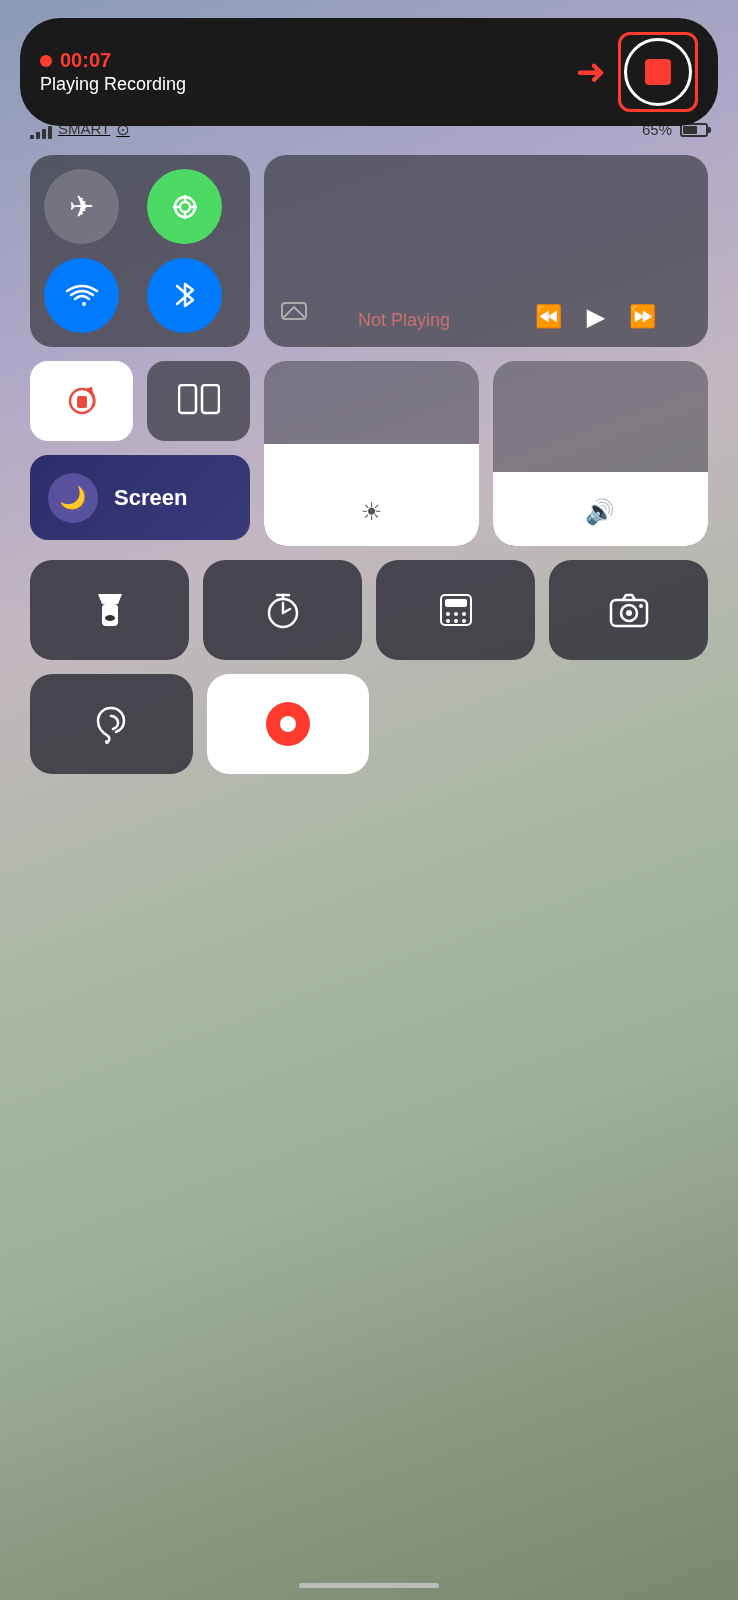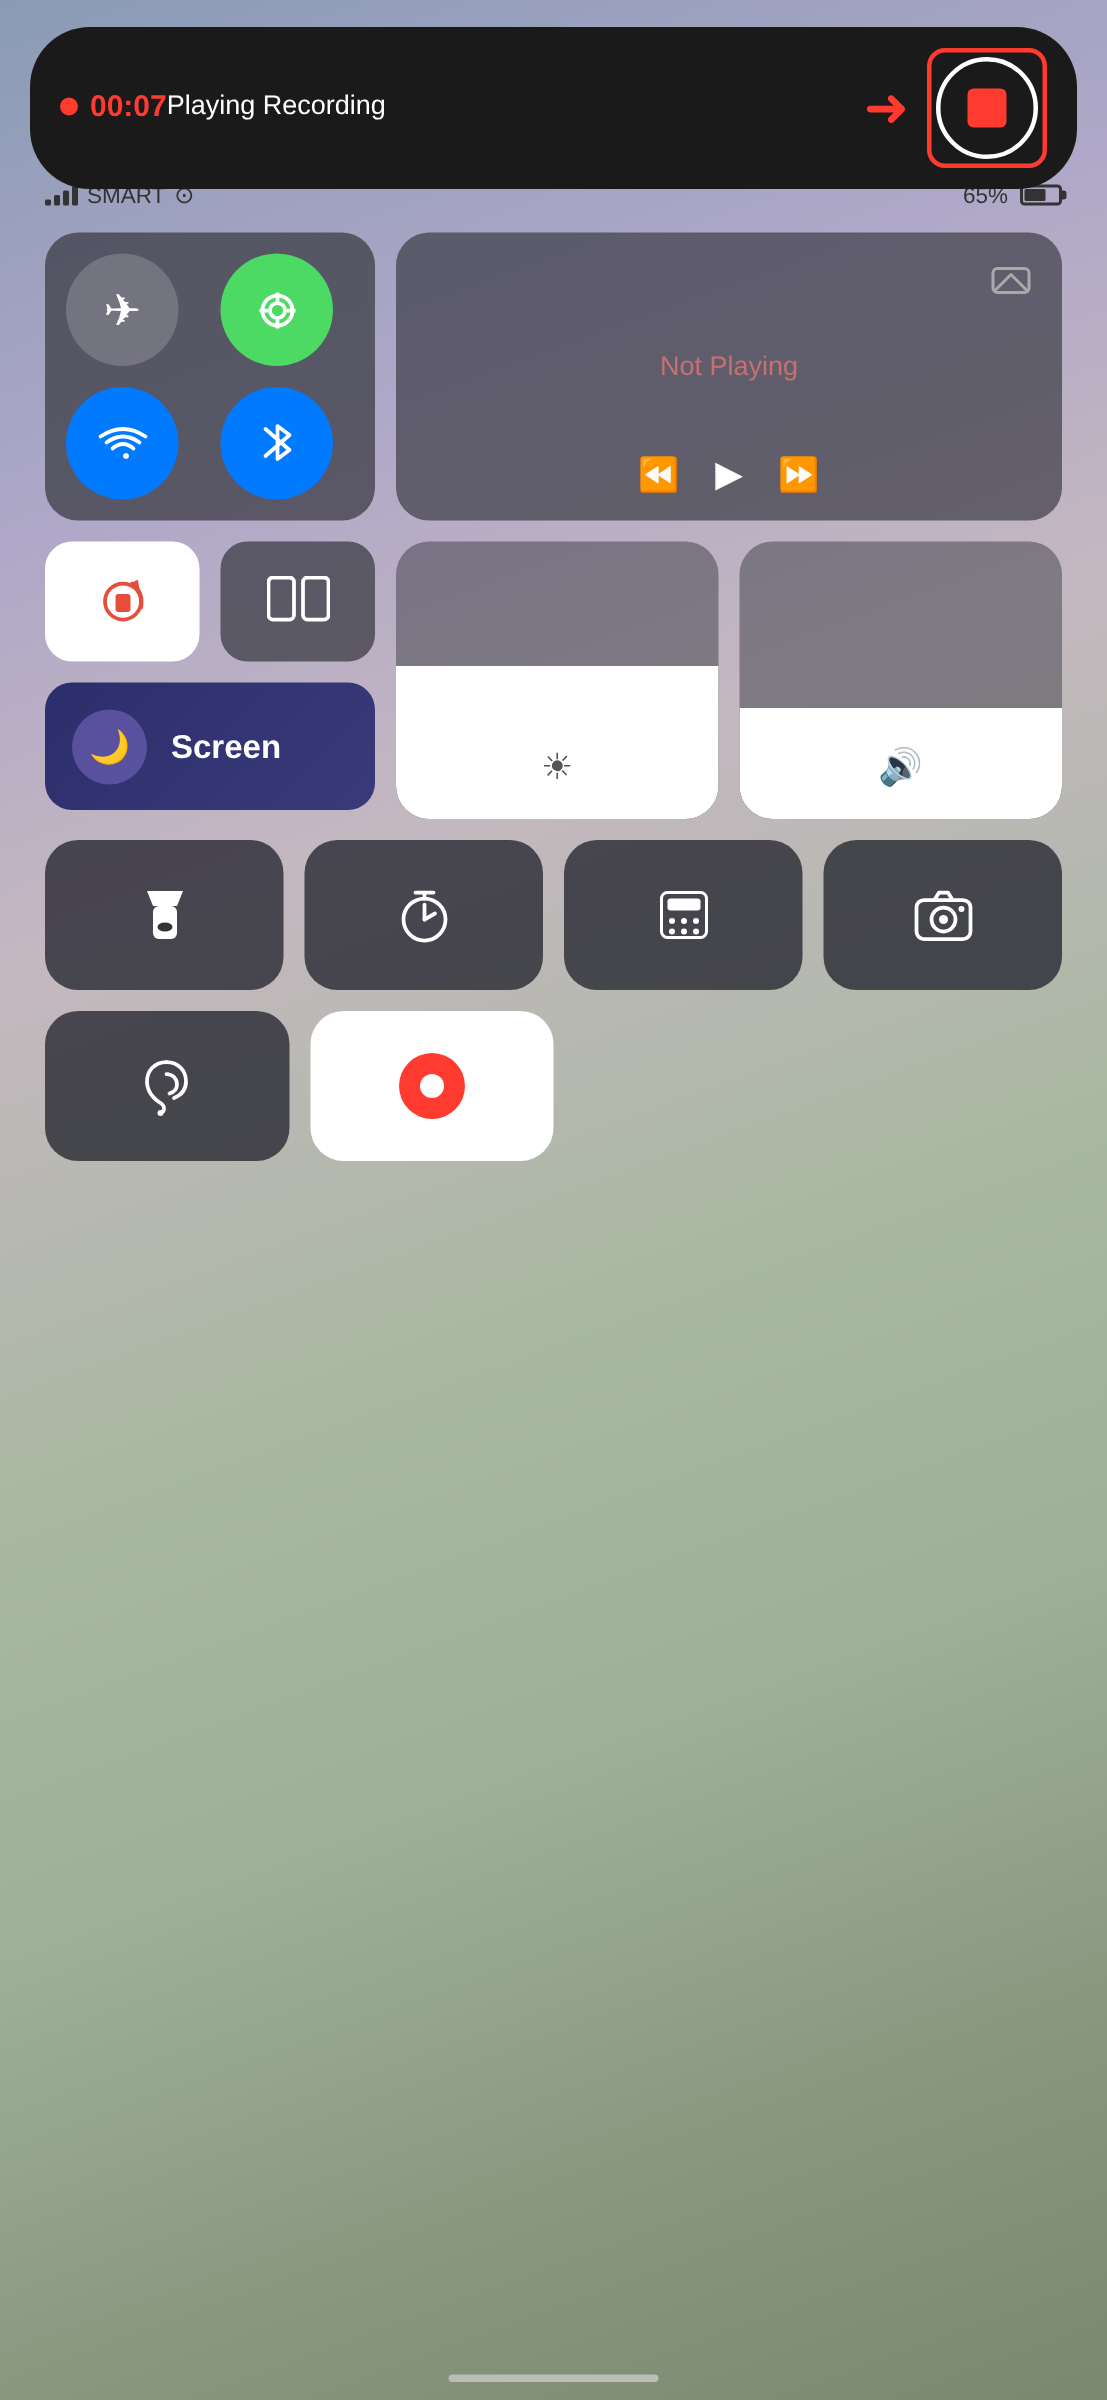--- a/index.html
+++ b/index.html
@@ -23,21 +23,21 @@
       border-radius: 40px;
       padding: 14px 20px;
       display: flex;
       align-items: center;
       justify-content: space-between;
       z-index: 100;
     }
 
     .recording-left {
       display: flex;
-      flex-direction: row;
+      flex-direction: column;
     }
 
     .recording-time-row {
       display: flex;
       align-items: center;
       gap: 8px;
       margin-bottom: 2px;
     }
 
     .red-dot {
@@ -102,22 +102,22 @@
       left: 0;
       right: 0;
       padding: 0 30px;
       display: flex;
       align-items: center;
       justify-content: space-between;
     }
 
     .status-left {
       display: flex;
-      align-items: center;
       gap: 6px;
+      text-decoration: underline;
     }
 
     .signal-bars {
       display: flex;
       align-items: flex-end;
       gap: 2px;
     }
 
     .signal-bar {
       background: #333;
@@ -219,21 +219,21 @@
     .wifi-ctrl { background: #007aff; }
     .cellular { background: #4cd964; }
     .bluetooth { background: #007aff; }
 
     .media-panel {
       flex: 1;
       background: rgba(60, 60, 70, 0.7);
       border-radius: 22px;
       padding: 16px;
       display: flex;
-      flex-direction: column;
+      flex-direction: row;
       align-items: flex-end;
       justify-content: space-between;
       min-height: 185px;
     }
 
     .airplay-btn {
       width: 36px;
       height: 36px;
       display: flex;
       align-items: center;

